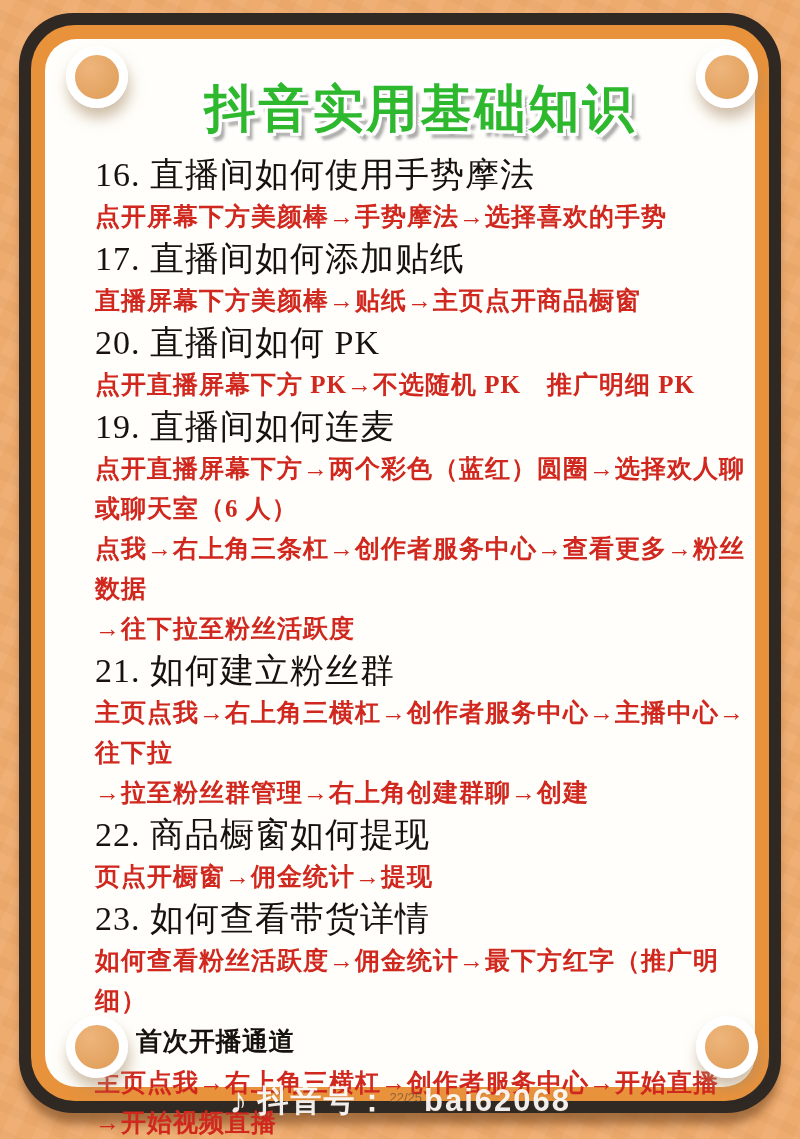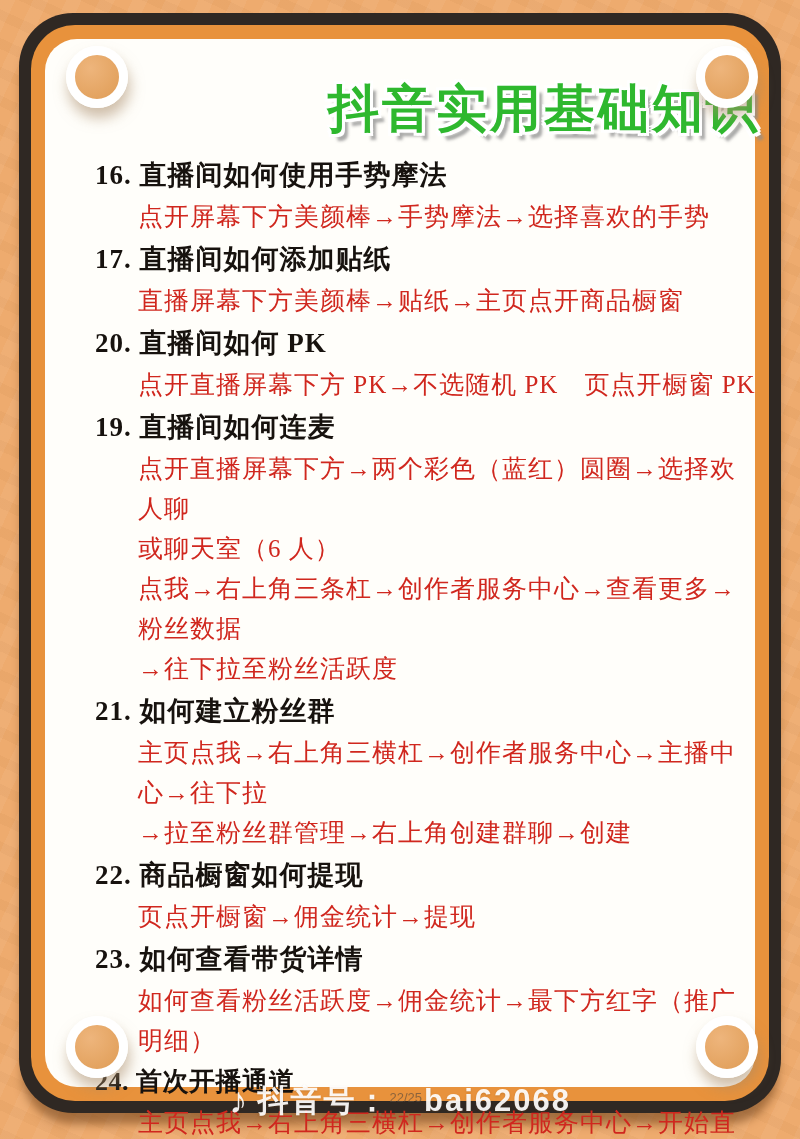--- a/index.html
+++ b/index.html
@@ -24,34 +24,34 @@
     background:radial-gradient(circle at 35% 30%, #eeb57c, #df9c55);
     border:9px solid #ffffff;
     box-shadow:2px 10px 14px rgba(168,138,104,.55);z-index:3;}
   .dot.tl{left:66px;top:46px;}
   .dot.tr{left:696px;top:46px;}
   .dot.bl{left:66px;top:1016px;}
   .dot.br{left:696px;top:1016px;}
 
   .content{position:absolute;left:95px;right:40px;top:39px;z-index:2;}
 
-  .title{margin:42px 0 16px -14px;text-align:right;
+  .title{margin:42px 0 16px -14px;text-align:center;
     font-family:"Liberation Sans","DejaVu Sans",sans-serif;
     font-weight:900;font-size:51px;line-height:1.1;letter-spacing:3px;
     color:#2eb82e;
     text-shadow:
       -3px -3px 0 #fff, 3px -3px 0 #fff, -3px 3px 0 #fff, 3px 3px 0 #fff,
       -3px 0 0 #fff, 3px 0 0 #fff, 0 -3px 0 #fff, 0 3px 0 #fff,
       6px 7px 3px rgba(140,140,140,.75);}
 
   .item-heading{font-family:"Liberation Serif","DejaVu Serif",serif;
-    font-weight:700;font-size:27px;line-height:44px;color:#17120e;letter-spacing:1px;}
+    font-weight:400;font-size:34px;line-height:44px;color:#17120e;letter-spacing:1px;}
   .item-heading.small{font-size:26px;font-weight:700;line-height:42px;letter-spacing:0.5px;}
   .item-line{font-family:"Liberation Serif","DejaVu Serif",serif;
-    font-weight:400;font-size:25px;line-height:40px;color:#d0271e;letter-spacing:1px;margin-left:43px;}
+    font-weight:700;font-size:25px;line-height:40px;color:#d0271e;letter-spacing:1px;}
 
   .footer{position:absolute;left:0;right:0;top:1078px;z-index:5;text-align:center;
     color:rgba(255,255,255,.92);font-weight:700;font-size:31px;letter-spacing:2px;
     text-shadow:0 1px 2px rgba(120,70,20,.25);}
   .footer .note{display:inline-block;font-size:37px;margin-right:8px;
     transform:translateY(2px);}
   .footer .pageno{display:inline-block;font-size:13px;font-weight:400;letter-spacing:0;
     color:rgba(90,75,60,.65);transform:translateY(-9px);margin:0 2px 0 0;
     text-shadow:none;}
 </style>
@@ -79,21 +79,21 @@
       <div class="item-line">点开屏幕下方美颜棒→手势摩法→选择喜欢的手势</div>
     </div>
 
     <div class="item">
       <div class="item-heading">17. 直播间如何添加贴纸</div>
       <div class="item-line">直播屏幕下方美颜棒→贴纸→主页点开商品橱窗</div>
     </div>
 
     <div class="item">
       <div class="item-heading">20. 直播间如何 PK</div>
-      <div class="item-line">点开直播屏幕下方 PK→不选随机 PK　页点开橱窗 PK</div>
+      <div class="item-line">点开直播屏幕下方 PK→不选随机 PK　推广明细 PK</div>
     </div>
 
     <div class="item">
       <div class="item-heading">19. 直播间如何连麦</div>
       <div class="item-line">点开直播屏幕下方→两个彩色（蓝红）圆圈→选择欢人聊</div>
       <div class="item-line">或聊天室（6 人）</div>
     </div>
 
     <div class="item">
       <div class="item-line">点我→右上角三条杠→创作者服务中心→查看更多→粉丝数据</div>

